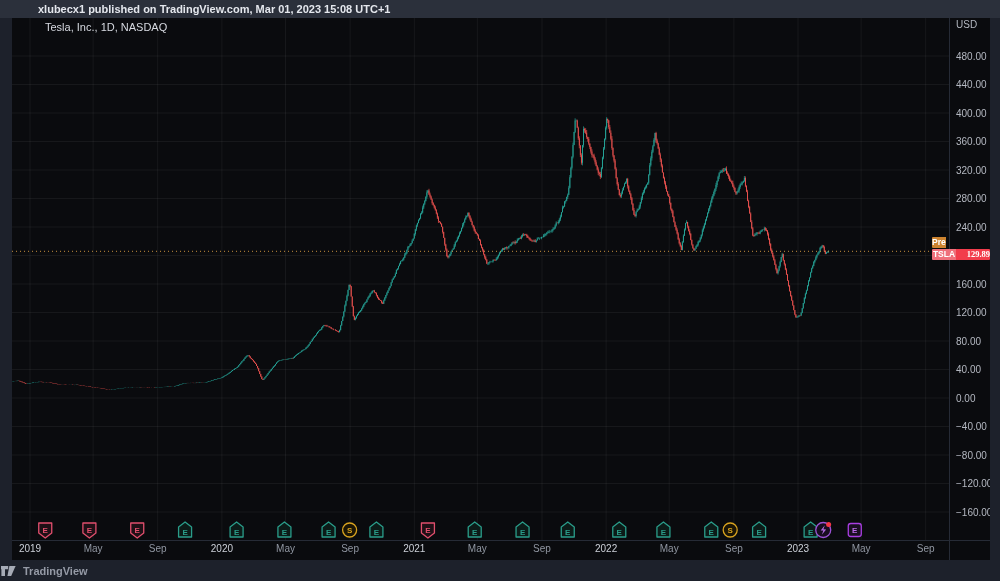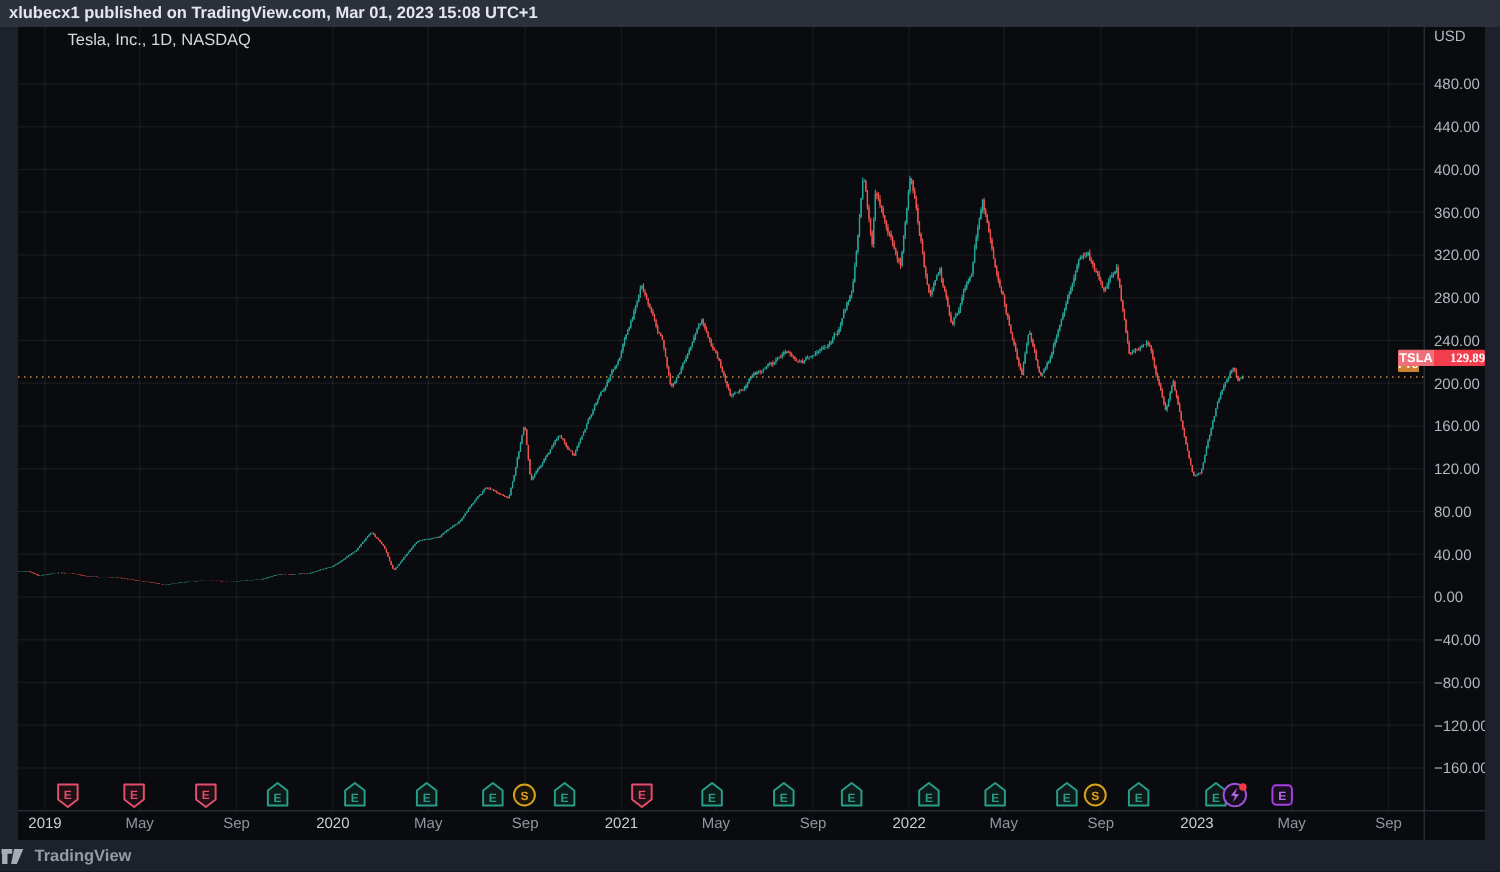--- a/index.html
+++ b/index.html
@@ -4,21 +4,21 @@
 <style>
   html,body{margin:0;padding:0;}
   body{
     width:1000px;height:581px;position:relative;overflow:hidden;
     background:#1d212b;font-family:"Liberation Sans",sans-serif;
     -webkit-font-smoothing:antialiased;
   }
   #topbar{
     position:absolute;left:0;top:0;width:1000px;height:18px;
     background:#2b303b;color:#e4e7ed;font-size:11px;font-weight:700;
-    line-height:18px;padding-left:6px;box-sizing:border-box;white-space:nowrap;
+    line-height:18px;padding-left:38px;box-sizing:border-box;white-space:nowrap;
   }
   #chart{
     position:absolute;left:12px;top:18px;width:978px;height:542px;
     background:#0a0b0e;
   }
   #plot{position:absolute;left:0;top:0;}
   #chart-title{
     position:absolute;left:21px;top:3px;font-size:11px;color:#d6d9e0;z-index:3;margin-left:12px;
   }
   .badge{
@@ -216,21 +216,21 @@
           <rect x="836.2720739219712" y="505.5" width="13" height="13" rx="2.5" fill="#1a0f22" stroke="#a93ee2" stroke-width="1.3"></rect>
           <text x="842.7720739219712" y="515" text-anchor="middle" font-size="8" font-weight="bold" fill="#bb6ae8" font-family="Liberation Sans, sans-serif">E</text>
         </g>
       </g>
     </svg>
   <div id="chart-title">Tesla, Inc., 1D, NASDAQ</div>
   <div class="badge" id="badge-pre" style="top: 219px; gap: 48px;">
     <span class="seg1">Pre</span>
     <span class="seg2">205.90</span>
   </div>
-  <div class="badge" id="badge-last" style="top: 215px;">
+  <div class="badge" id="badge-last" style="top: 231px;">
     <span class="seg1">TSLA</span>
     <span class="seg2">129.89</span>
   </div>
 </div>
 
 <div id="footer">
   <svg width="17" height="12" viewBox="0 0 17 12">
     <path d="M1 1h7.2v3.2H5v6.8H1.4V4.2H1z" fill="#a6abb6"></path>
     <path d="M9.4 1h6.2l-4.4 10H7.4z" fill="#a6abb6"></path>
   </svg>

